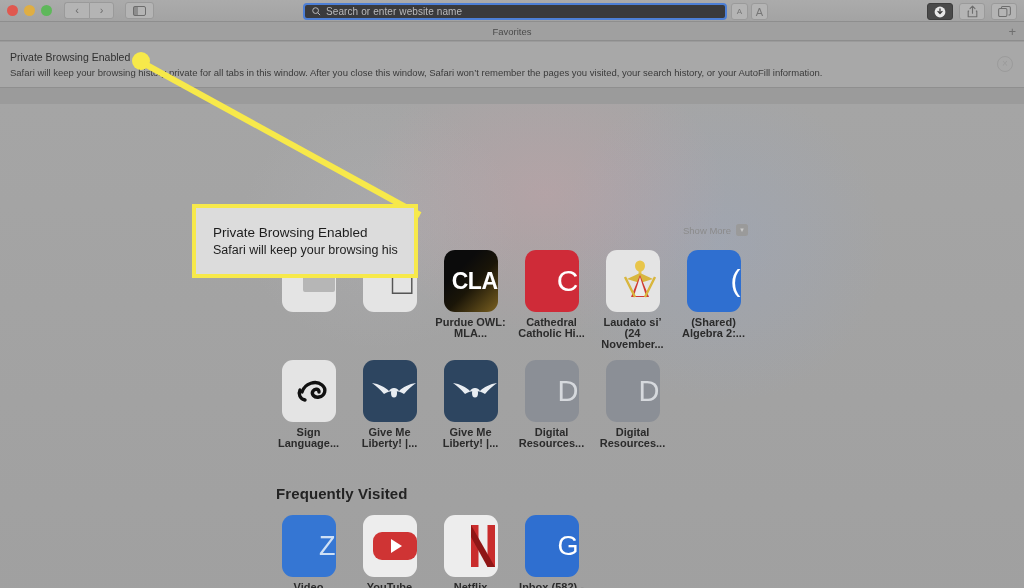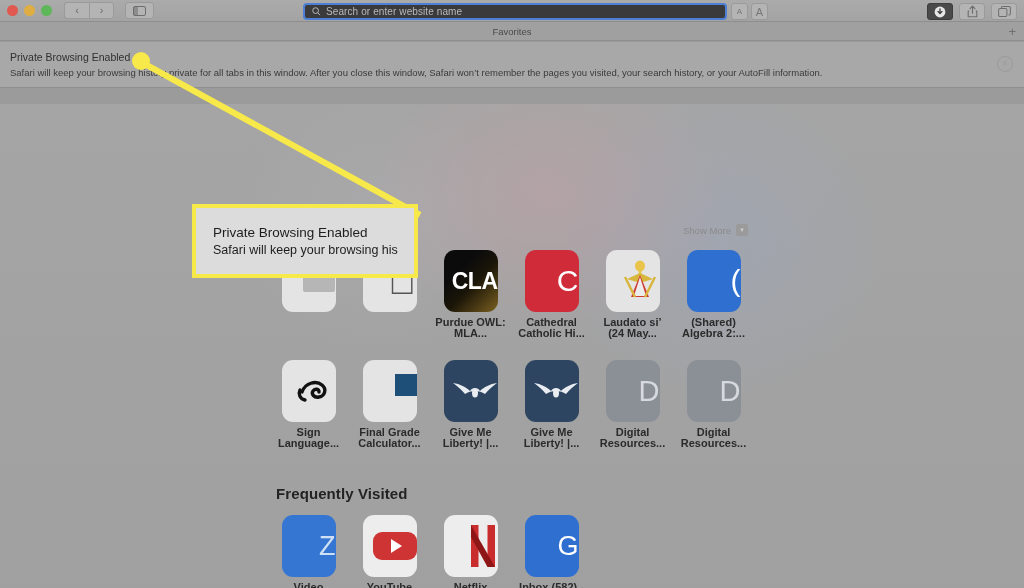--- a/index.html
+++ b/index.html
@@ -290,44 +290,38 @@
         <div class="ticon sk-light">
           <svg width="40" height="44" viewBox="0 0 40 44">
             <ellipse cx="20" cy="7" rx="5" ry="5.5" fill="#e8c54a"></ellipse>
             <rect x="18.6" y="11" width="2.8" height="6" fill="#e8c54a"></rect>
             <path d="M7 20l13-6 13 6-13 4z" fill="#d8b63e"></path>
             <path d="M20 16l-9 22h18z" fill="#cf3b33"></path>
             <path d="M20 18l-6 19h12z" fill="#ececec"></path>
             <path d="M5 18l10 20M35 18L25 38" stroke="#d8b63e" stroke-width="2.4" fill="none"></path>
           </svg>
         </div>
-        <div class="tlabel">Laudato si’ (24 May...</div>
+        <div class="tlabel">Laudato si’ (24 November...</div>
       </div>
       <div class="tile">
         <div class="ticon sk-blue">
           <span class="glyph g-paren">(</span>
         </div>
         <div class="tlabel">(Shared) Algebra 2:...</div>
       </div>
     </div>
   <div class="grid" id="fav-row2">
       <div class="tile">
         <div class="ticon sk-light">
           <svg width="40" height="30" viewBox="0 0 40 30">
             <path d="M6 16c3-9 14-12 20-7 5 4 3 11-3 12-5 1-8-3-6-6 2-3 6-2 6 1" fill="none" stroke="#111" stroke-width="3.4" stroke-linecap="round"></path>
             <path d="M4 14c-2 4 0 9 5 10" fill="none" stroke="#111" stroke-width="3.4" stroke-linecap="round"></path>
           </svg>
         </div>
         <div class="tlabel">Sign Language...</div>
-      </div>
-      <div class="tile">
-        <div class="ticon sk-light">
-          <div style="width:22px;height:22px;background:#1d4f78;margin-top:-12px;margin-left:-2px;"></div>
-        </div>
-        <div class="tlabel">Final Grade Calculator...</div>
       </div>
       <div class="tile">
         <div class="ticon sk-navy">
           <svg width="46" height="22" viewBox="0 0 46 22">
             <path d="M1 3c7 1 13 4 17 8 1-2 3-3 5-3s4 1 5 3c4-4 10-7 17-8-5 4-9 7-12 11-3-2-6-3-10-3s-7 1-10 3C10 10 6 7 1 3z" fill="#e9edf2"></path>
             <ellipse cx="23" cy="13" rx="3" ry="4.5" fill="#e9edf2"></ellipse>
           </svg>
         </div>
         <div class="tlabel">Give Me Liberty! |...</div>
       </div>

